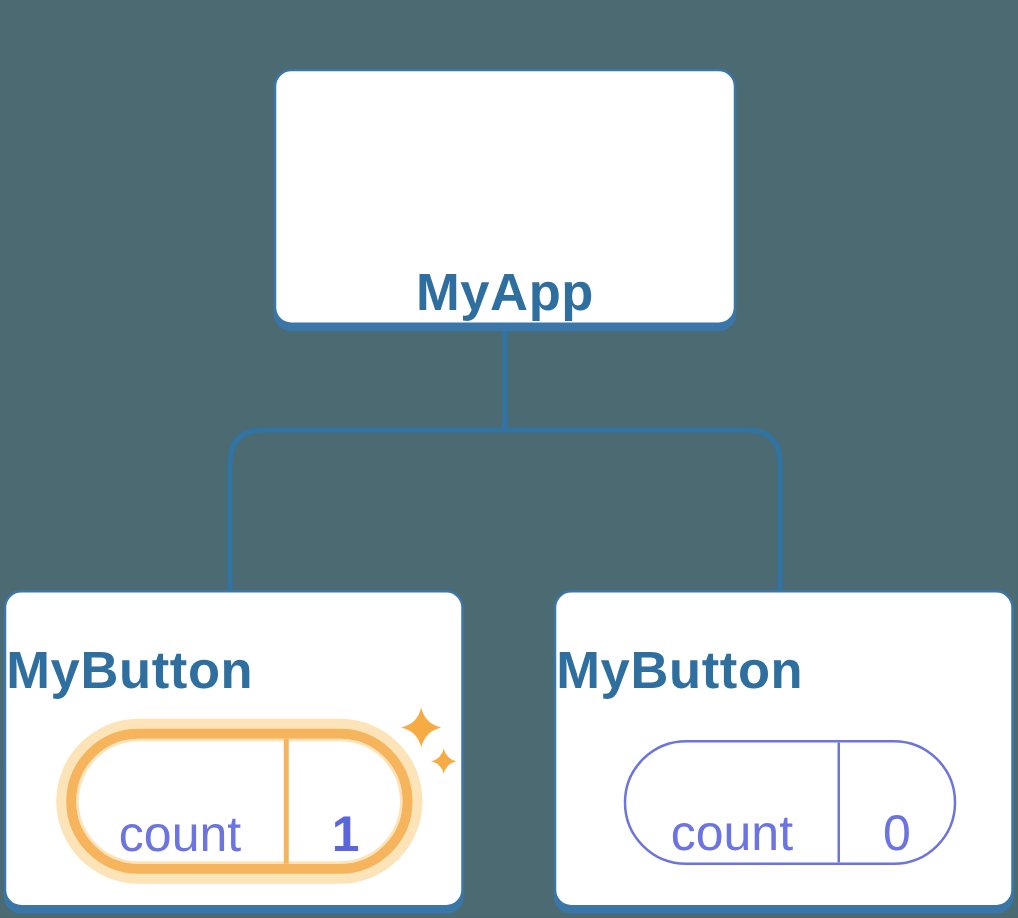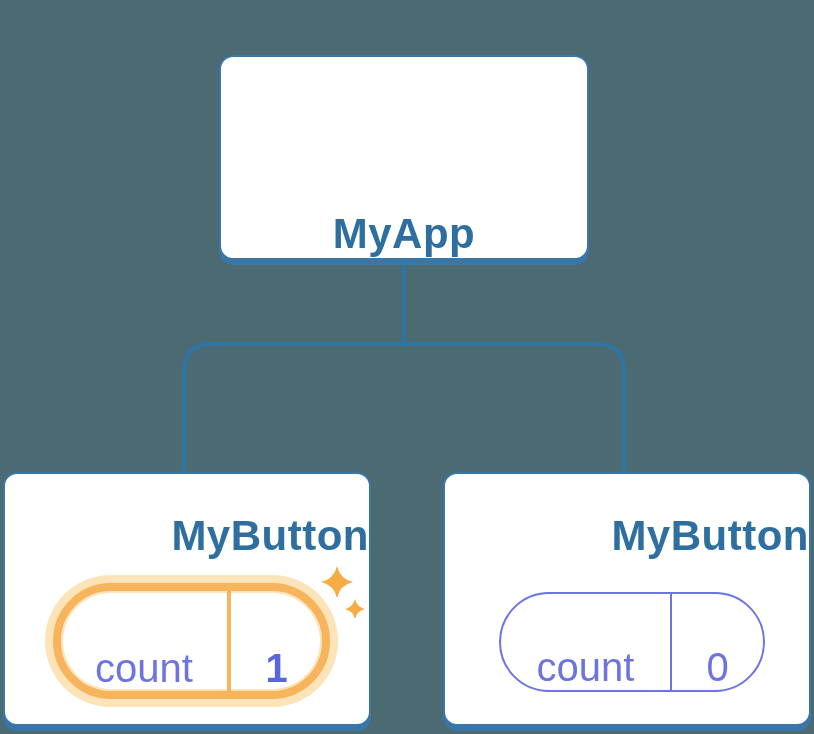--- a/index.html
+++ b/index.html
@@ -50,22 +50,22 @@
   }
   .card.child-left{left:3px;}
   .card.child-right{left:443px;}
   .card-title{
     color:var(--text-blue);
     font-size:42px;
     font-weight:700;
     letter-spacing:0.5px;
   }
   .card.child .card-title{
-    position:absolute;top:38px;left:12px;right:0;
-    text-align:right;
+    position:absolute;top:38px;left:0;right:0;
+    text-align:left;
   }
   .pill{
     position:absolute;
     background:#fff;
     border-radius:999px;
     box-sizing:border-box;
     display:flex;
     align-items:flex-end;
   }
   .pill-highlighted{

